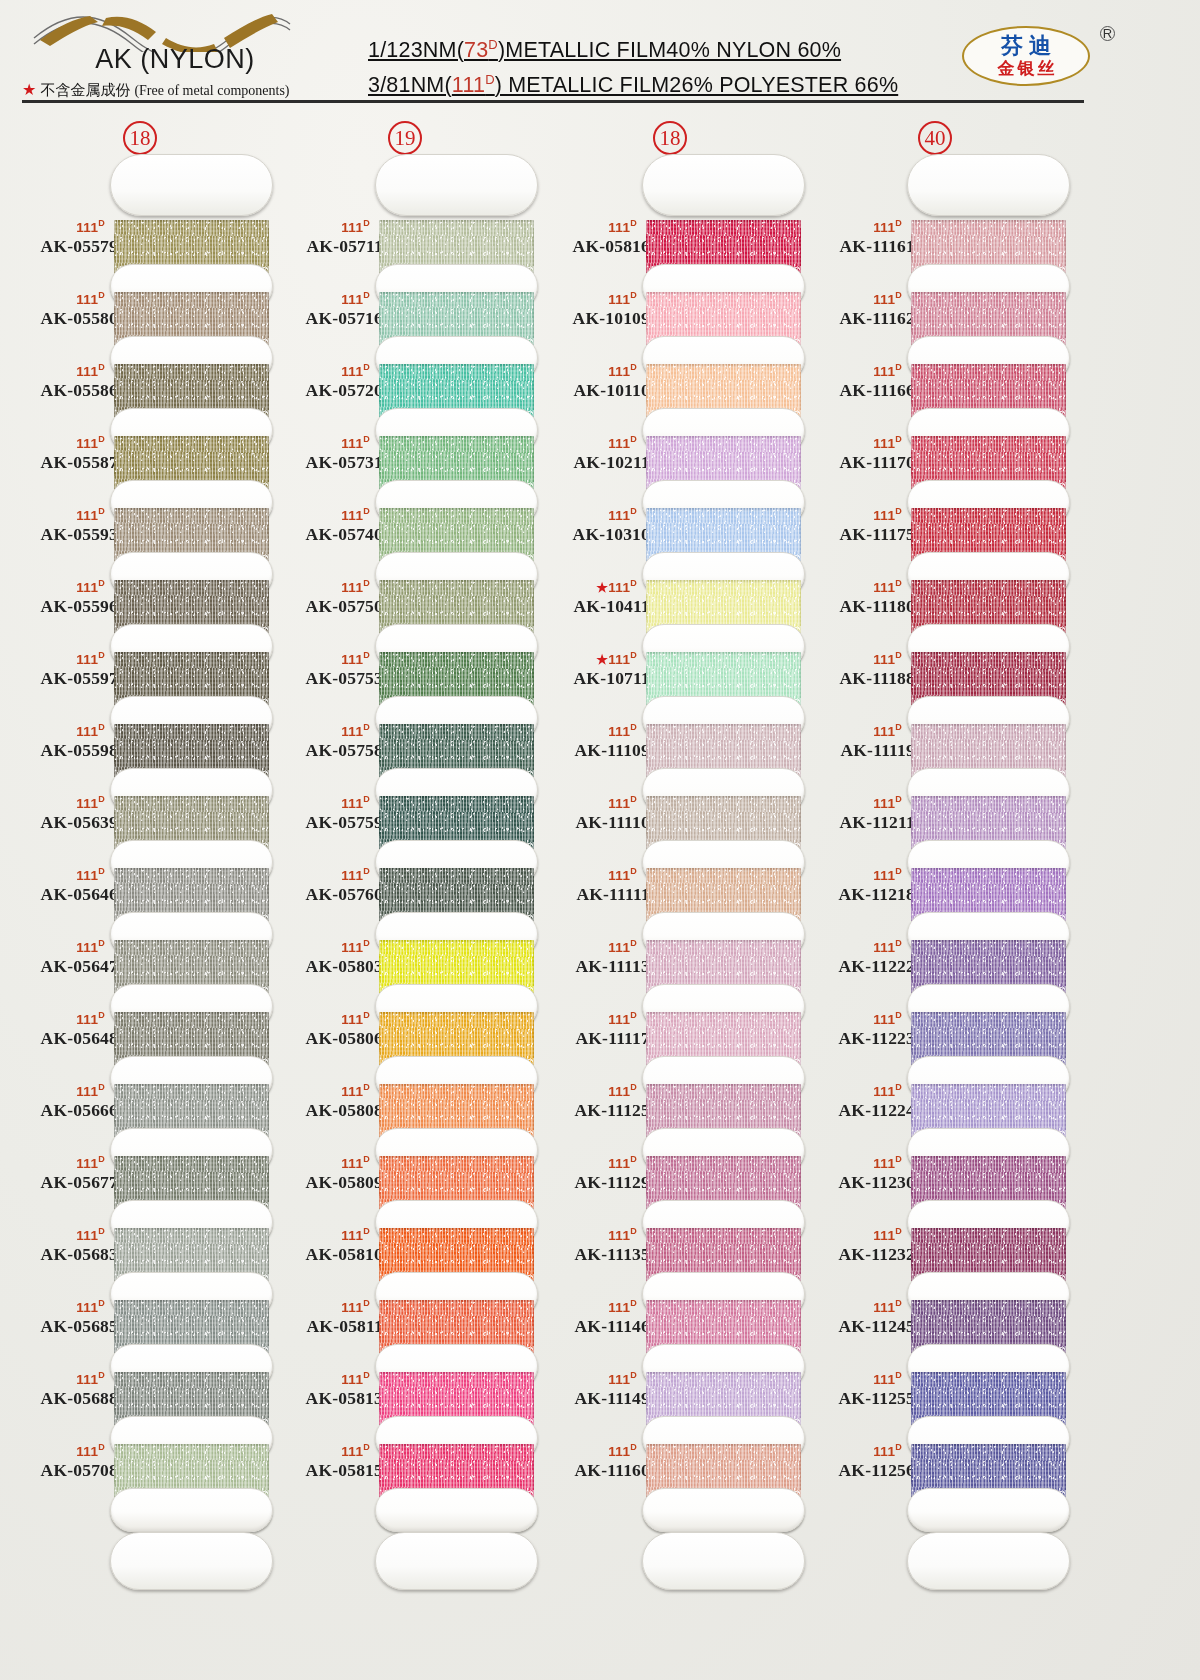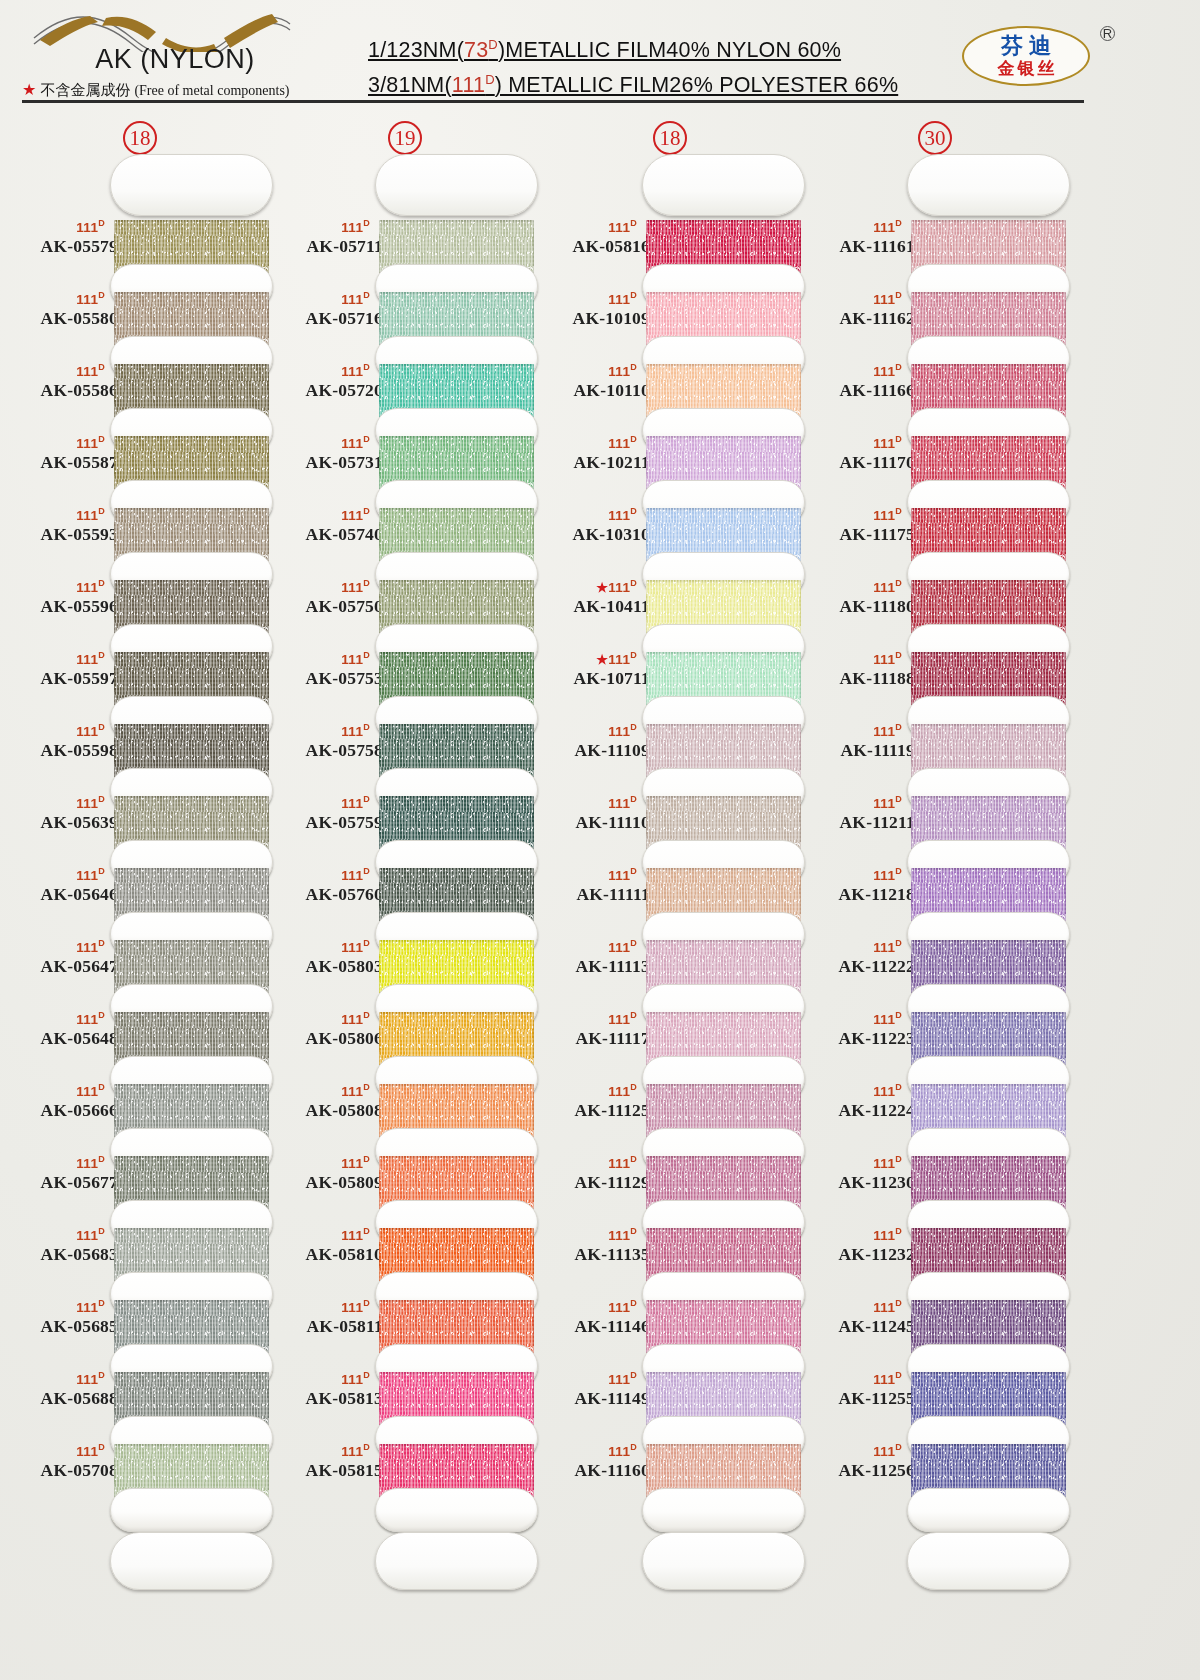--- a/index.html
+++ b/index.html
@@ -763,21 +763,21 @@
             </div>
             <div class="card" style="left: 112px;">
               <div class="thread sparkle" title="AK-11160" style="background: rgb(221, 158, 138);"></div>
               <div class="spool" style="top: 62px; height: 44px; border-radius: 22px;"></div>
             </div>
           </div>
           <div class="cap-bottom" style="left: 112px; top: 1378px; height: 58px; border-radius: 29px;"></div>
         </div>
       </div>
       <div class="col" style="left: 795px;">
-        <div class="col-num">30</div>
+        <div class="col-num">40</div>
         <div class="stack">
           <div class="cap-top" style="left: 112px; top: 0px; height: 62px; border-radius: 31px;"></div>
           <div class="row" style="position: absolute; left: 0px; top: 48px; width: 280px;">
             <div class="lbl" style="left: 2px;">
               <div class="den"><span>111</span><sup>D</sup></div>
               <div class="code">AK-11161</div>
             </div>
             <div class="card" style="left: 112px;">
               <div class="thread sparkle" title="AK-11161" style="background: rgb(214, 154, 160);"></div>
               <div class="spool" style="top: 62px; height: 44px; border-radius: 22px;"></div>

